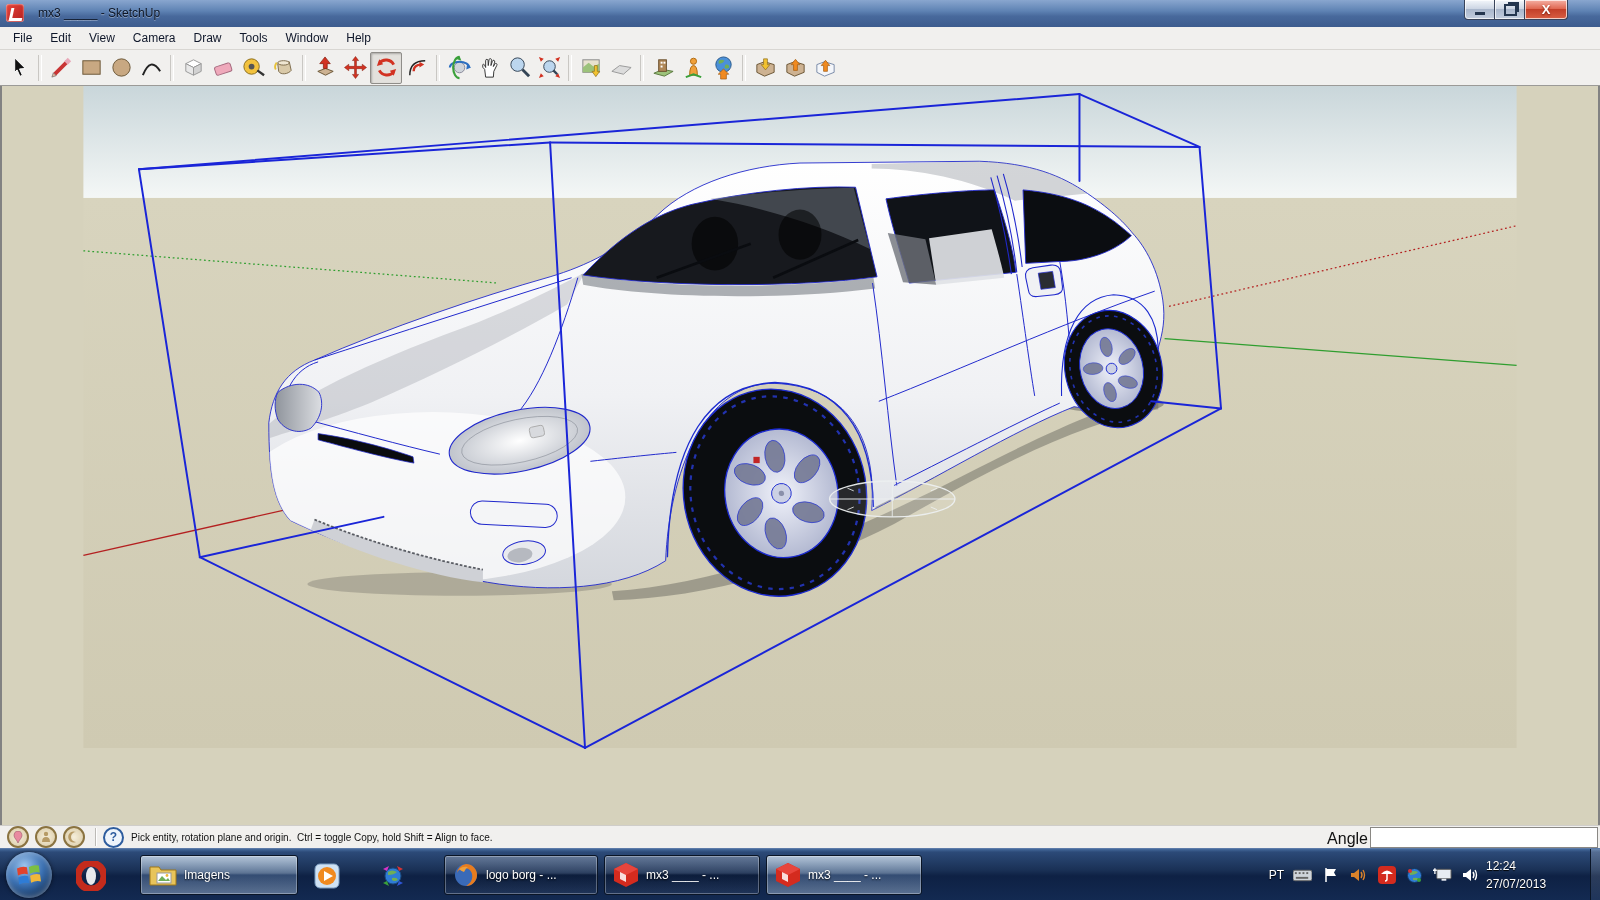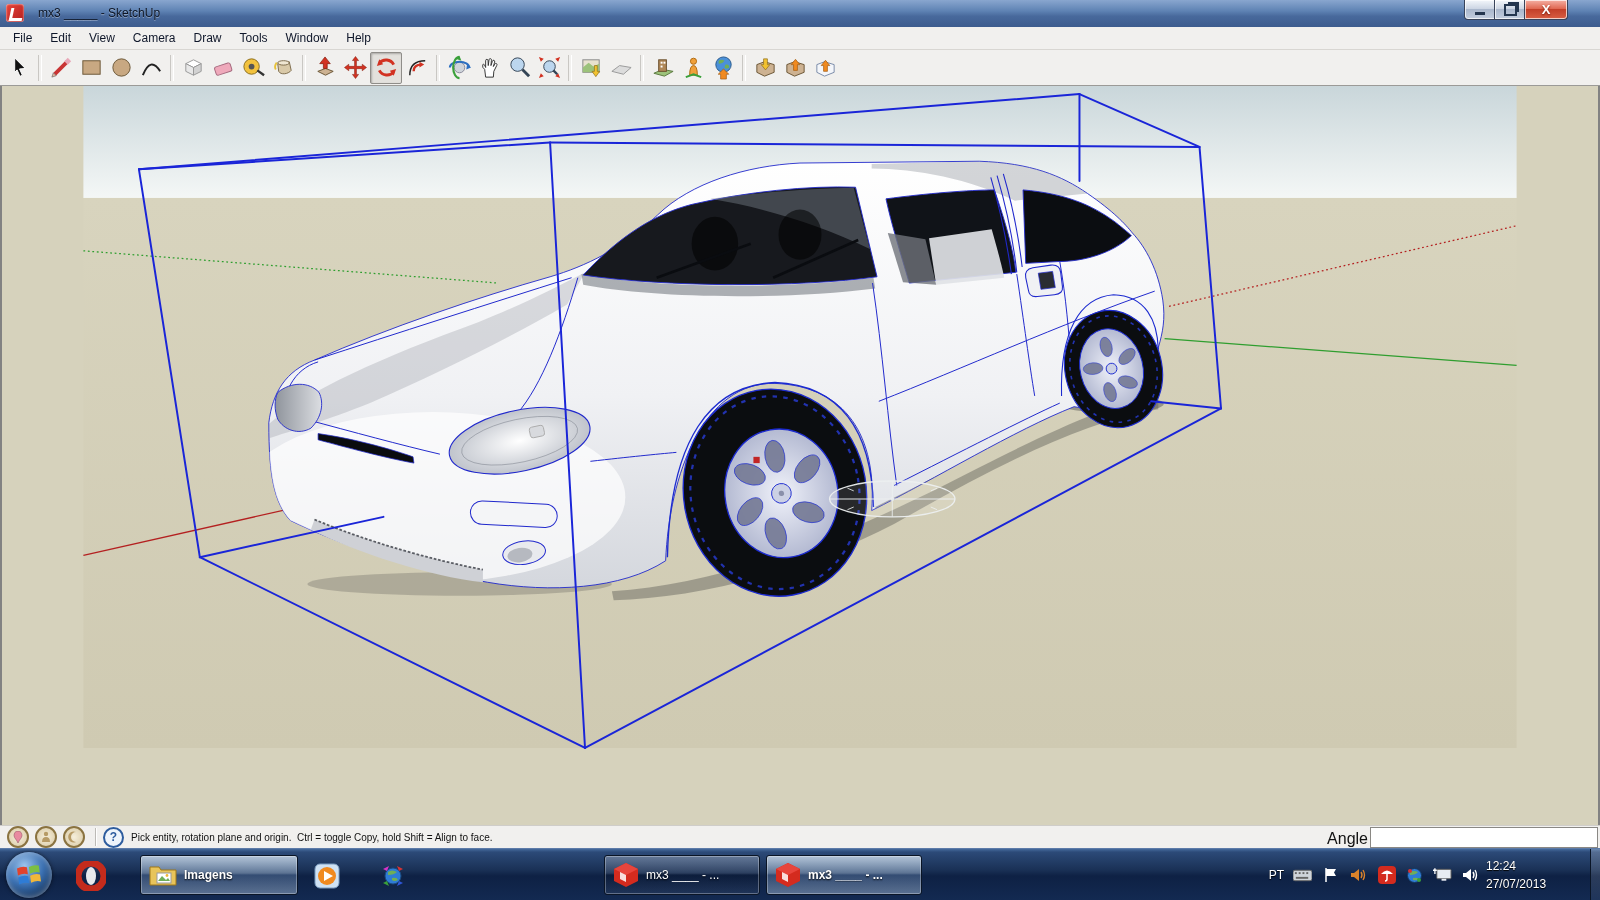--- a/index.html
+++ b/index.html
@@ -69,21 +69,21 @@
     background:radial-gradient(circle at 40% 30%,#9cc4ee 0%,#3a6fb0 45%,#123058 80%,#0a1c38 100%);
     box-shadow:inset 0 0 6px rgba(255,255,255,.5),0 0 4px rgba(0,0,0,.6);
     display:flex;align-items:center;justify-content:center;}
   .tb-icon{top:10px;width:34px;height:34px;display:flex;align-items:center;justify-content:center;}
   .tb-btn{top:6px;height:40px;border:1px solid #0a1526;border-radius:3px;
     background:linear-gradient(rgba(255,255,255,.28),rgba(255,255,255,.10) 45%,rgba(0,0,0,.14) 50%,rgba(255,255,255,.06));
     box-shadow:inset 0 0 0 1px rgba(255,255,255,.3);
     display:flex;align-items:center;padding:0 8px;box-sizing:border-box;gap:7px;}
   .tb-btn.active{background:linear-gradient(rgba(225,238,250,.75),rgba(180,205,232,.45) 45%,rgba(120,155,200,.35) 50%,rgba(200,222,245,.4));}
   .tb-btn .lbl{font-size:12px;color:#fff;text-shadow:0 1px 2px #000;white-space:nowrap;overflow:hidden;}
-  .tb-btn.active .lbl{color:#fff;font-weight:bold;}
+  .tb-btn.active .lbl{color:#fff;}
   #tray{right:120px;top:0;height:52px;display:flex;align-items:center;gap:9px;}
   #tray-lang{font-size:12px;color:#fff;text-shadow:0 1px 1px #000;}
   .tray-ic{width:19px;height:19px;display:flex;align-items:center;justify-content:center;}
   #clock{right:14px;top:8px;width:100px;color:#fff;font-size:12px;
     text-shadow:0 1px 1px #000;line-height:18px;}
   #show-desktop{right:0;top:0;width:9px;height:52px;border-left:1px solid #0a1526;
     background:linear-gradient(rgba(255,255,255,.2),rgba(255,255,255,.05));}
 </style>
 </head>
 <body>
@@ -518,20 +518,28 @@
   </div>
   <div class="abs tb-icon" style="left:376px">
     <svg width="30" height="30" viewBox="0 0 30 30">
       <circle cx="15" cy="15" r="8" fill="#2e7cd6" stroke="#1a4a80"></circle>
       <path d="M10,11 Q14,8 19,11 Q16,14 10,14 Z M14,17 Q19,16 20,19 Q16,21 14,19 Z" fill="#6fae58"></path>
       <path d="M5,8 L11,5 L9,10 Z" fill="#d633c8"></path>
         <path d="M25,8 L19,5 L21,10 Z" fill="#d63333"></path>
       <path d="M5,22 L11,25 L9,20 Z" fill="#3aa03a"></path>
         <path d="M25,22 L19,25 L21,20 Z" fill="#2e55d6"></path>
     </svg>
+  </div>
+  <div class="abs tb-btn" style="left:444px;width:154px">
+    <svg width="26" height="26" viewBox="0 0 26 26">
+      <circle cx="13" cy="13" r="11" fill="#3a6ab8"></circle>
+      <path d="M13,2 A11,11 0 0 1 24,13 A11,11 0 0 1 13,24 C18,21 20,17 19,12 C18,8 15,6 11,6 C8,6 5,8 4,11 A11,11 0 0 1 13,2 Z" fill="#e87c1e"></path>
+      <path d="M6,7 Q10,4 15,5 Q12,7 11,10 Q8,9 6,7 Z" fill="#f0a03a"></path>
+    </svg>
+    <span class="lbl">logo borg - ...</span>
   </div>
   <div class="abs tb-btn" style="left:604px;width:156px">
     <svg width="26" height="26" viewBox="0 0 26 26">
       <path d="M13,1 L25,7 L25,19 L13,25 L1,19 L1,7 Z" fill="#d42b1e"></path>
       <path d="M13,1 L25,7 L13,13 L1,7 Z" fill="#e8453c"></path>
       <path d="M7,10 L13,13 L13,20 L7,17 Z" fill="#fff" opacity=".85"></path>
     </svg>
     <span class="lbl">mx3 ____ - ...</span>
   </div>
   <div class="abs tb-btn active" style="left:766px;width:156px">

